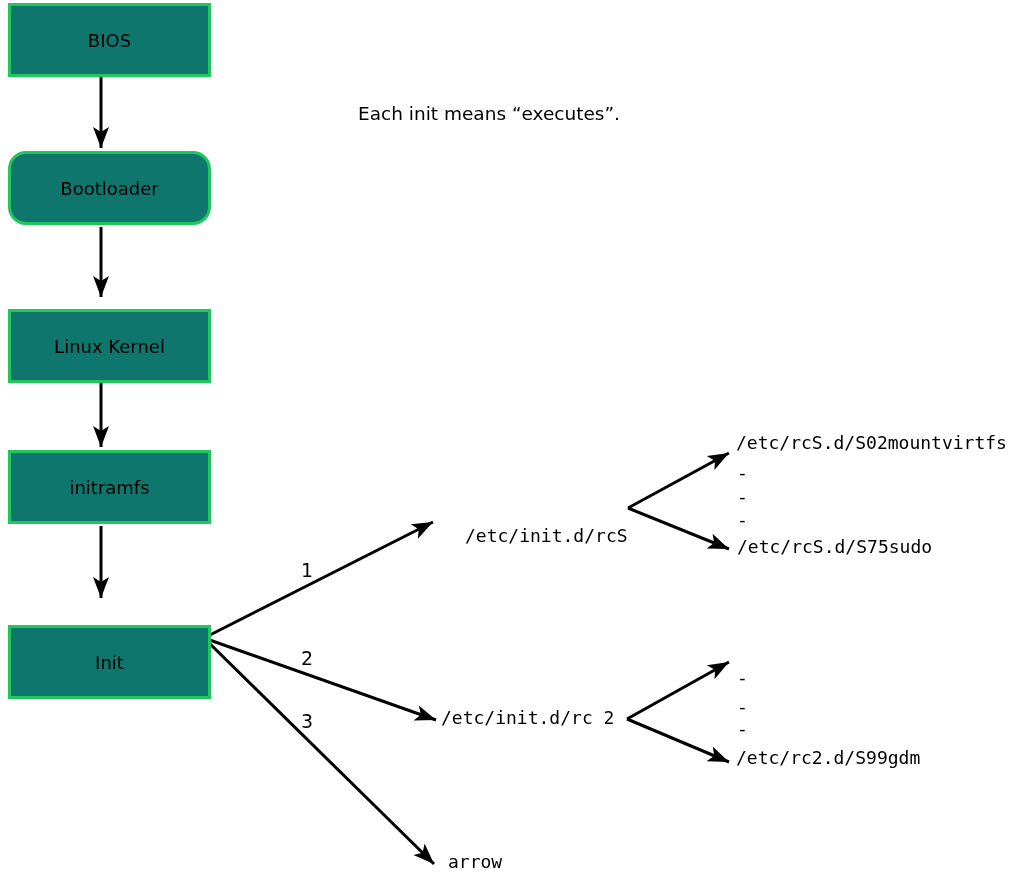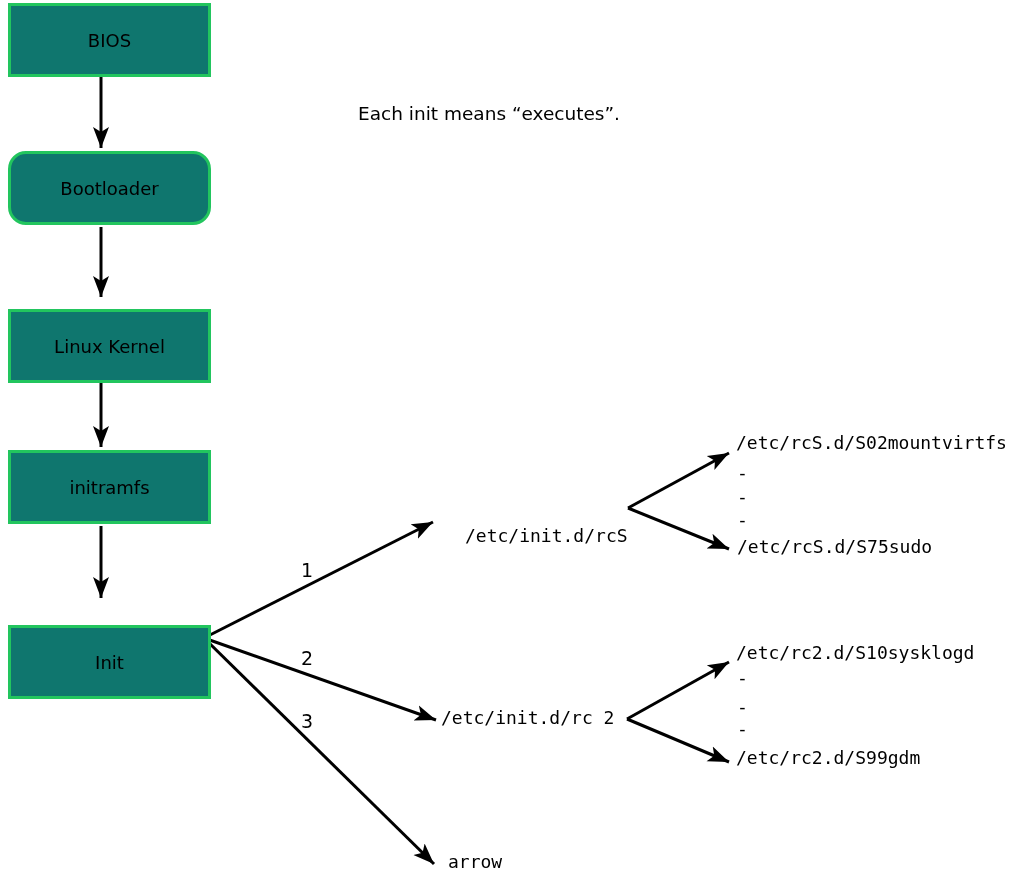--- a/index.html
+++ b/index.html
@@ -112,21 +112,20 @@
   <div class="edge-num num-3">3</div>
 
   <div class="mono lbl-rcs">/etc/init.d/rcS</div>
   <div class="mono lbl-s02">/etc/rcS.d/S02mountvirtfs</div>
   <div class="mono lbl-rcs-d1">-</div>
   <div class="mono lbl-rcs-d2">-</div>
   <div class="mono lbl-rcs-d3">-</div>
   <div class="mono lbl-s75">/etc/rcS.d/S75sudo</div>
 
   <div class="mono lbl-rc2">/etc/init.d/rc 2</div>
-  <div class="mono lbl-s10">/etc/rc2.d/S10sysklogd</div>
   <div class="mono lbl-rc2-d1">-</div>
   <div class="mono lbl-rc2-d2">-</div>
   <div class="mono lbl-rc2-d3">-</div>
   <div class="mono lbl-s99">/etc/rc2.d/S99gdm</div>
 
   <div class="mono lbl-getty">arrow</div>
 
 </div>
 
 </body></html>

